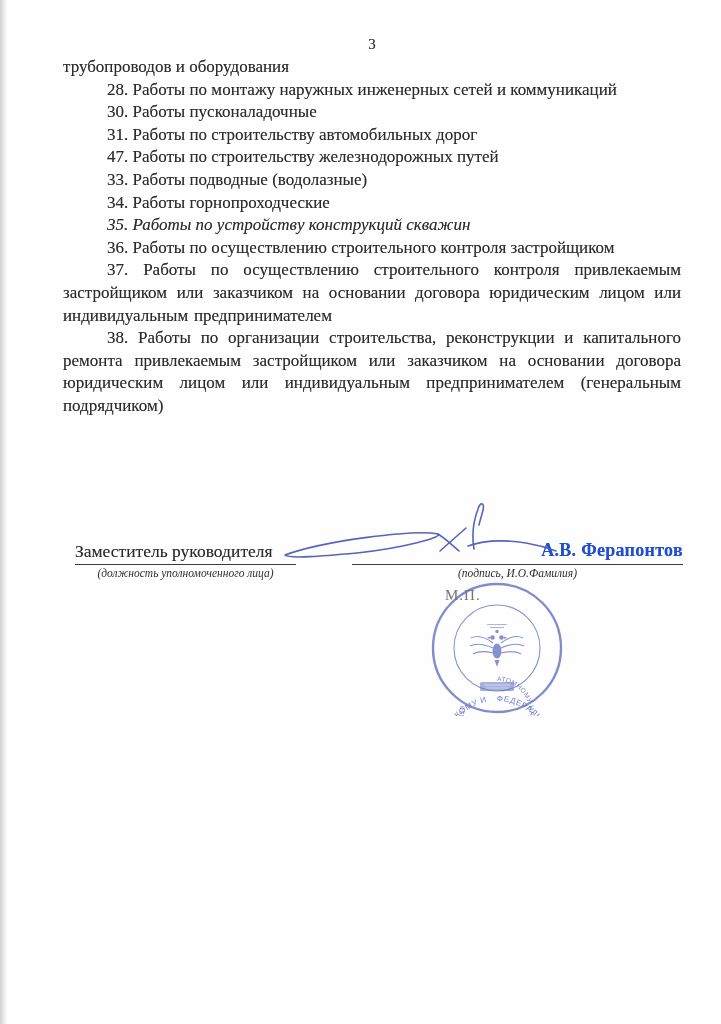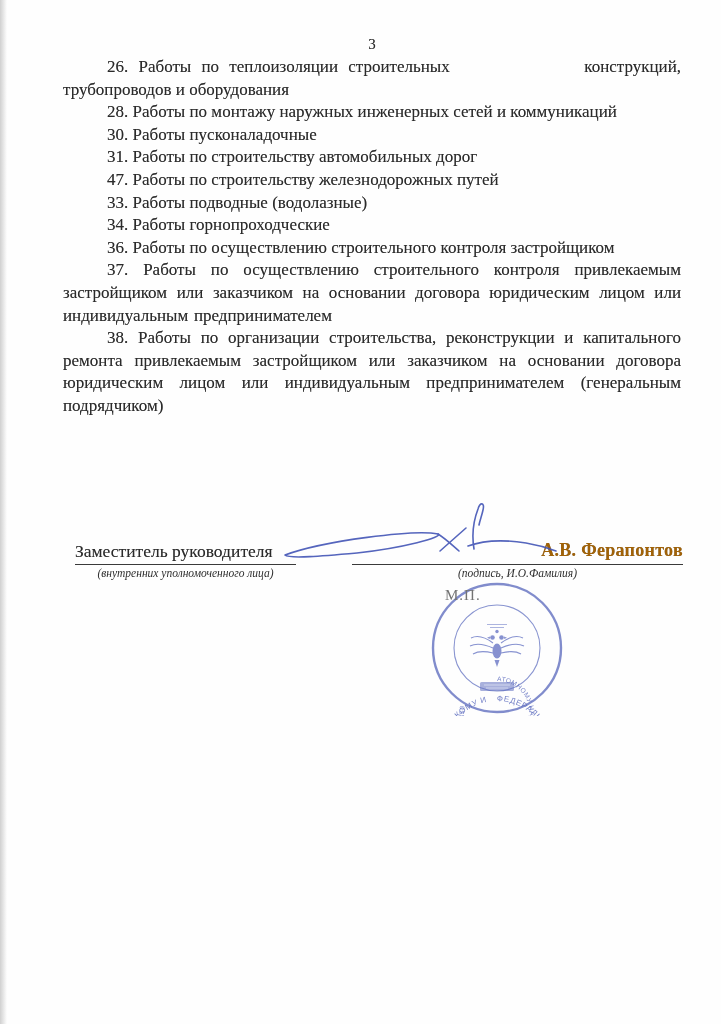--- a/index.html
+++ b/index.html
@@ -41,21 +41,21 @@
   .sig-line-left {
     position: absolute; left: 75px; top: 536px; width: 221px; height: 28px;
     border-bottom: 1.6px solid #3a3a3a;
     text-align: left; font-size: 17.5px; line-height: 30px;
     text-shadow: 0 0 .4px rgba(40,40,40,.45);
   }
   .sig-line-right {
     position: absolute; left: 352px; top: 533px; width: 331px; height: 31px;
     border-bottom: 1.6px solid #3a3a3a;
     text-align: right; font-size: 18px; font-weight: bold; line-height: 34px;
-    letter-spacing: .3px; color: #a16207;
+    letter-spacing: .3px; color: #1d4ed8;
     text-shadow: 0 0 .4px rgba(40,40,40,.5);
   }
   .sig-caption {
     position: absolute; font-size: 11.5px; font-style: italic;
     text-align: center; color: #2e2e2e; top: 567px;
   }
   .cap-left { left: 75px; width: 221px; }
   .cap-right { left: 352px; width: 331px; }
   .seal-mark {
     position: absolute; left: 445px; top: 587px;
@@ -67,42 +67,39 @@
 </head>
 <body>
 
 <div class="page">
   <div class="scan-edge"></div>
 
   <div class="content">
     <div class="page-number">3</div>
 
     <p class="item26">
-      <span class="l1">
-        <span class="seg-left">26. Работы по теплоизоляции строительных</span>
-        <span class="seg-right">конструкций,</span>
-      </span>
       <span class="l2">трубопроводов и оборудования</span>
     </p>
 
     <p class="item">28. Работы по монтажу наружных инженерных сетей и коммуникаций</p>
     <p class="item">30. Работы пусконаладочные</p>
     <p class="item">31. Работы по строительству автомобильных дорог</p>
     <p class="item">47. Работы по строительству железнодорожных путей</p>
     <p class="item">33. Работы подводные (водолазные)</p>
     <p class="item">34. Работы горнопроходческие</p>
+    <p class="item italic">35. Работы по устройству конструкций скважин</p>
     <p class="item">36. Работы по осуществлению строительного контроля застройщиком</p>
     <p class="item justify">37. Работы по осуществлению строительного контроля привлекаемым застройщиком или заказчиком на основании договора юридическим лицом или индивидуальным предпринимателем</p>
     <p class="item justify">38. Работы по организации строительства, реконструкции и капитального ремонта привлекаемым застройщиком или заказчиком на основании договора юридическим лицом или индивидуальным предпринимателем (генеральным подрядчиком)</p>
   </div>
 
   <div class="sig-line-left">
     <span>Заместитель руководителя</span>
   </div>
-  <div class="sig-caption cap-left">(внутренних уполномоченного лица)</div>
+  <div class="sig-caption cap-left">(должность уполномоченного лица)</div>
 
   <div class="sig-line-right">
     <span>А.В. Ферапонтов</span>
   </div>
   <div class="sig-caption cap-right">(подпись, И.О.Фамилия)</div>
 
   <div class="seal-mark">М.П.</div>
 
   <svg class="ink-signature" width="292" height="72" viewBox="0 0 292 72">
     <g fill="none" stroke="#4355b6" stroke-width="1.6" stroke-linecap="round" opacity="0.9">

